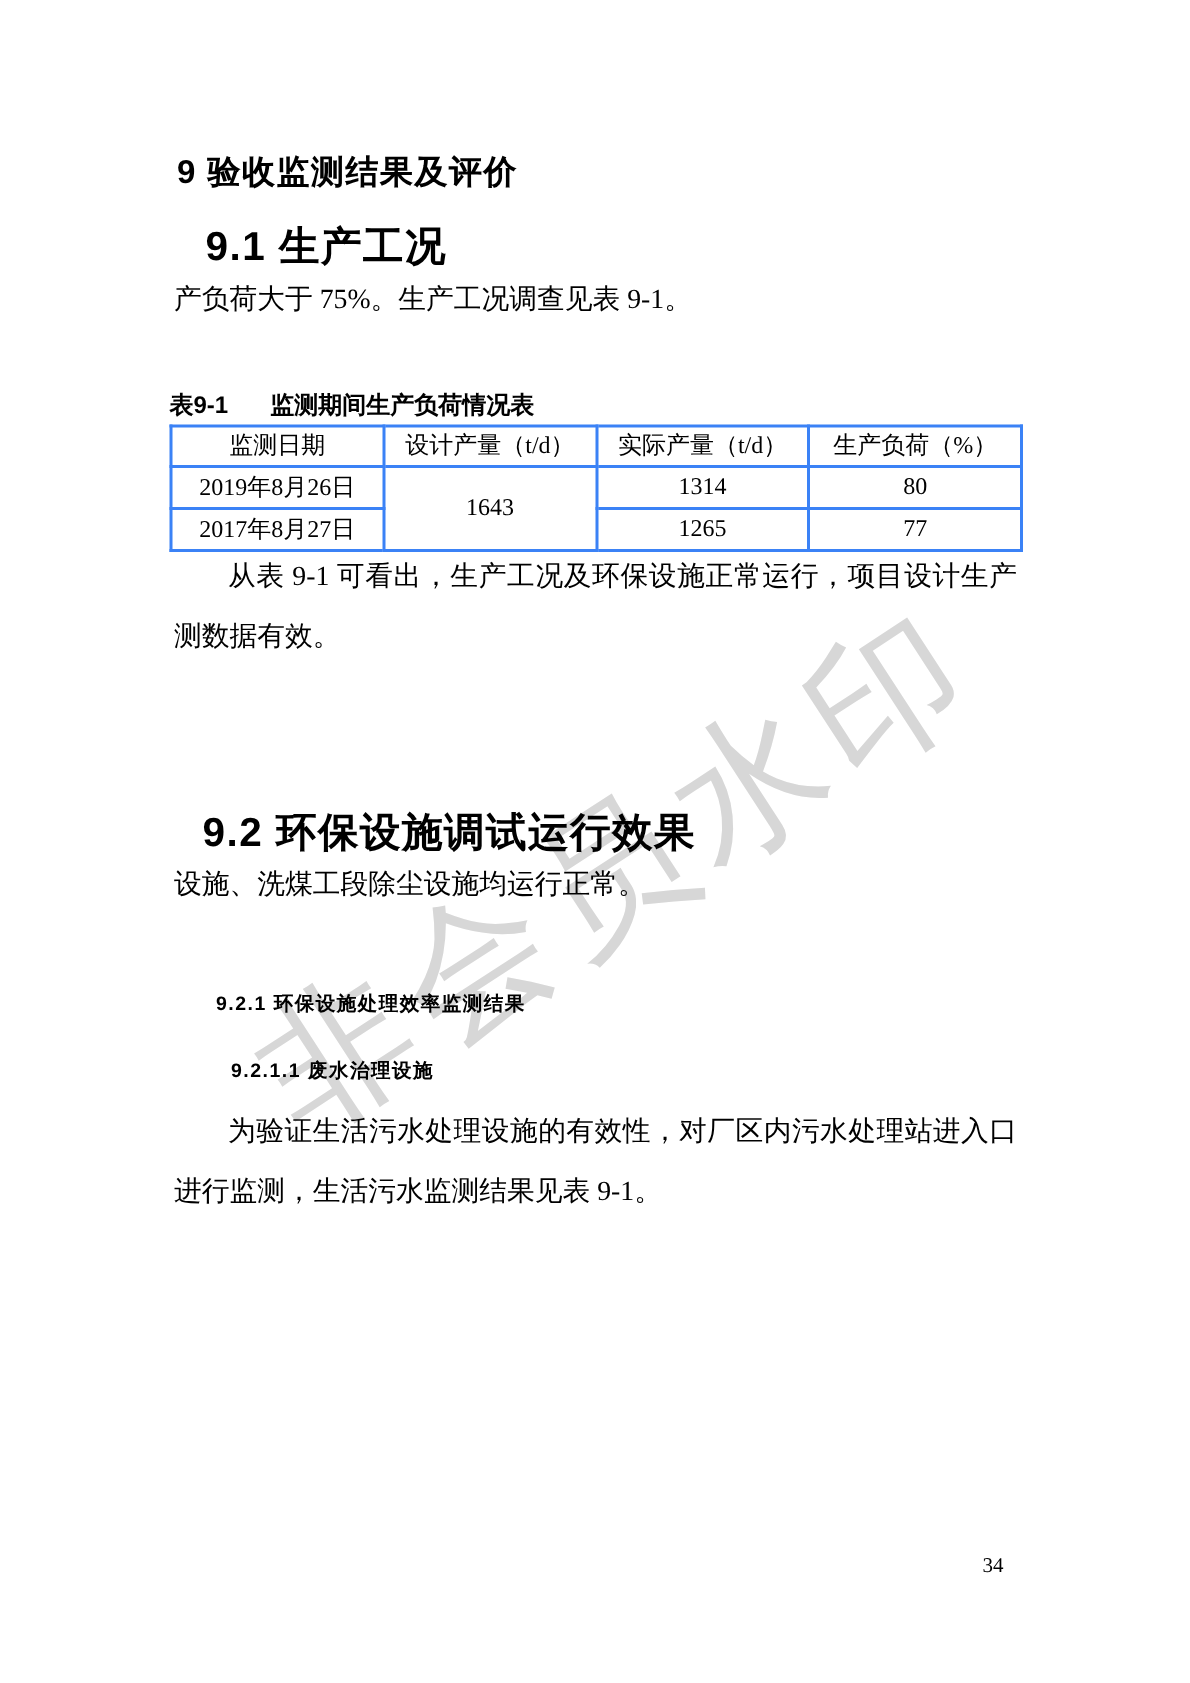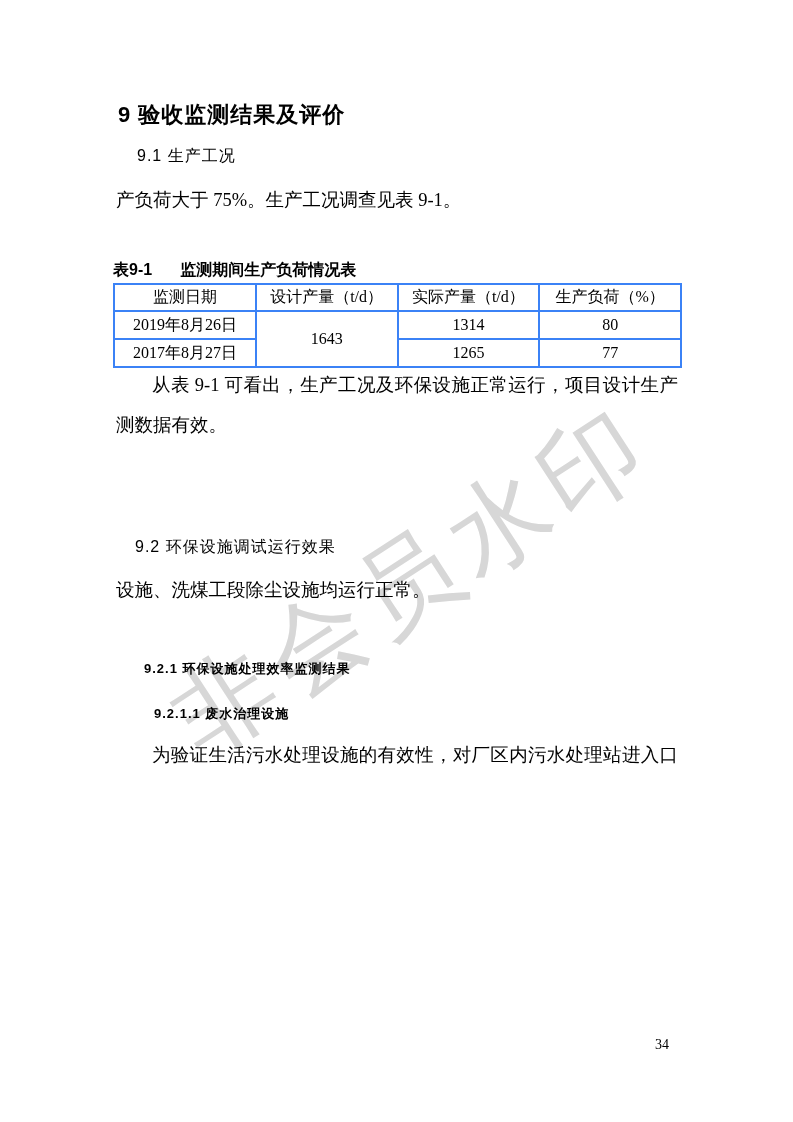--- a/index.html
+++ b/index.html
@@ -16,21 +16,21 @@
     white-space:nowrap;z-index:0;user-select:none;
   }
   .blk{position:absolute;z-index:1;}
   .h1{
     left:118px;top:100px;
     font-family:"Liberation Sans","DejaVu Sans",sans-serif;
     font-size:22px;font-weight:bold;letter-spacing:1px;white-space:nowrap;
   }
   .h2{
     font-family:"Liberation Sans","DejaVu Sans",sans-serif;
-    font-size:16px;font-weight:normal;letter-spacing:1px;white-space:nowrap;
+    font-size:27px;font-weight:bold;letter-spacing:1px;white-space:nowrap;
   }
   .h2a{left:137px;top:146px;}
   .h2b{left:135px;top:537px;}
   .h3{
     font-family:"Liberation Sans","DejaVu Sans",sans-serif;
     font-size:13px;font-weight:bold;letter-spacing:1px;white-space:nowrap;
   }
   .h3a{left:144px;top:660px;}
   .h4a{left:154px;top:705px;}
   .para{width:562px;font-size:18.5px;}
@@ -115,15 +115,16 @@
 <div class="blk para" id="p3">
   <div class="line">设施、洗煤工段除尘设施均运行正常。</div>
 </div>
 
 <div class="blk h3 h3a">9.2.1 环保设施处理效率监测结果</div>
 
 <div class="blk h3 h4a">9.2.1.1 废水治理设施</div>
 
 <div class="blk para" id="p4">
   <div class="line jl indent">为验证生活污水处理设施的有效性，对厂区内污水处理站进入口</div>
+  <div class="line">进行监测，生活污水监测结果见表 9-1。</div>
 </div>
 
 <div class="blk pagenum">34</div>
 
 </body></html>

